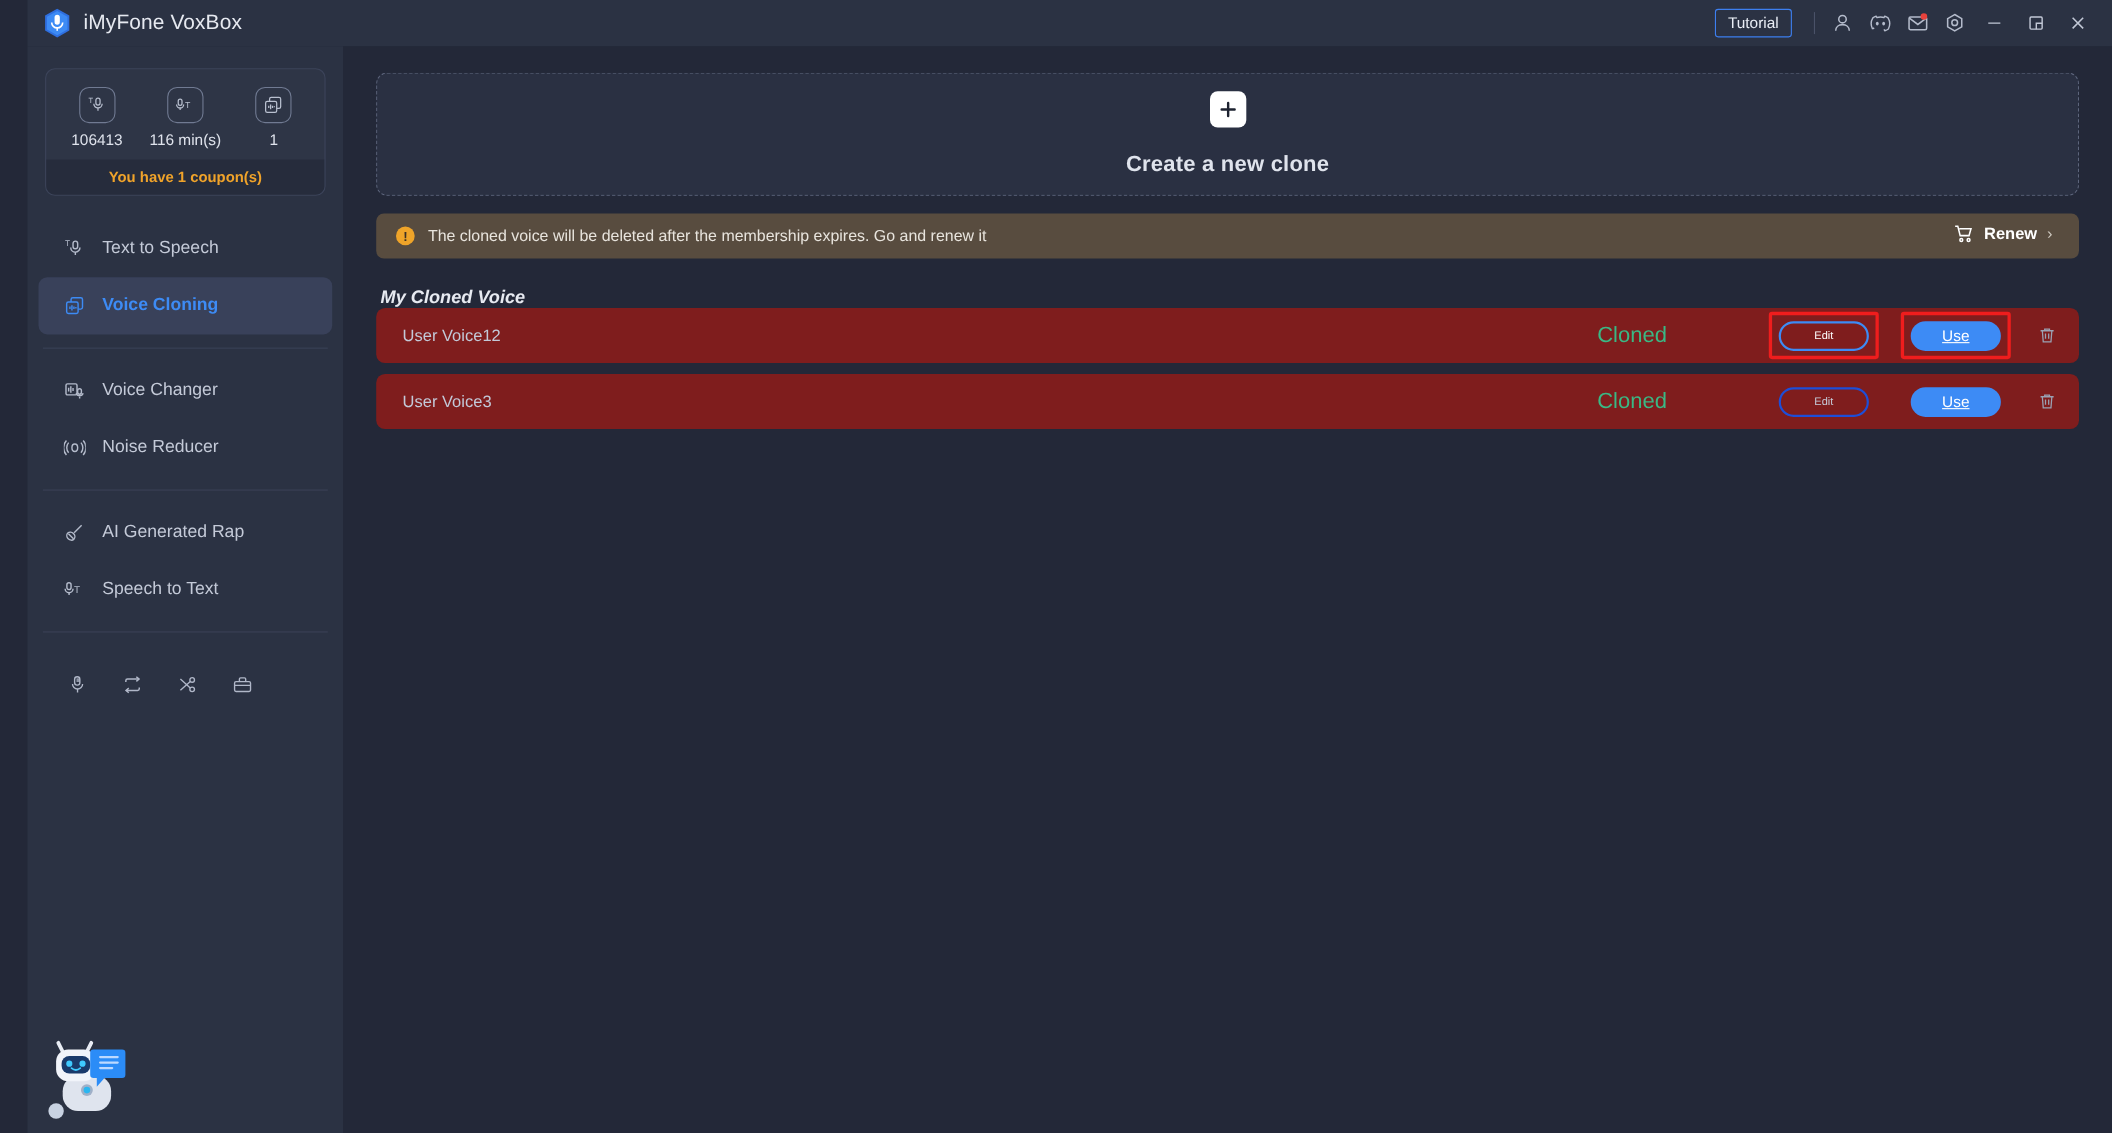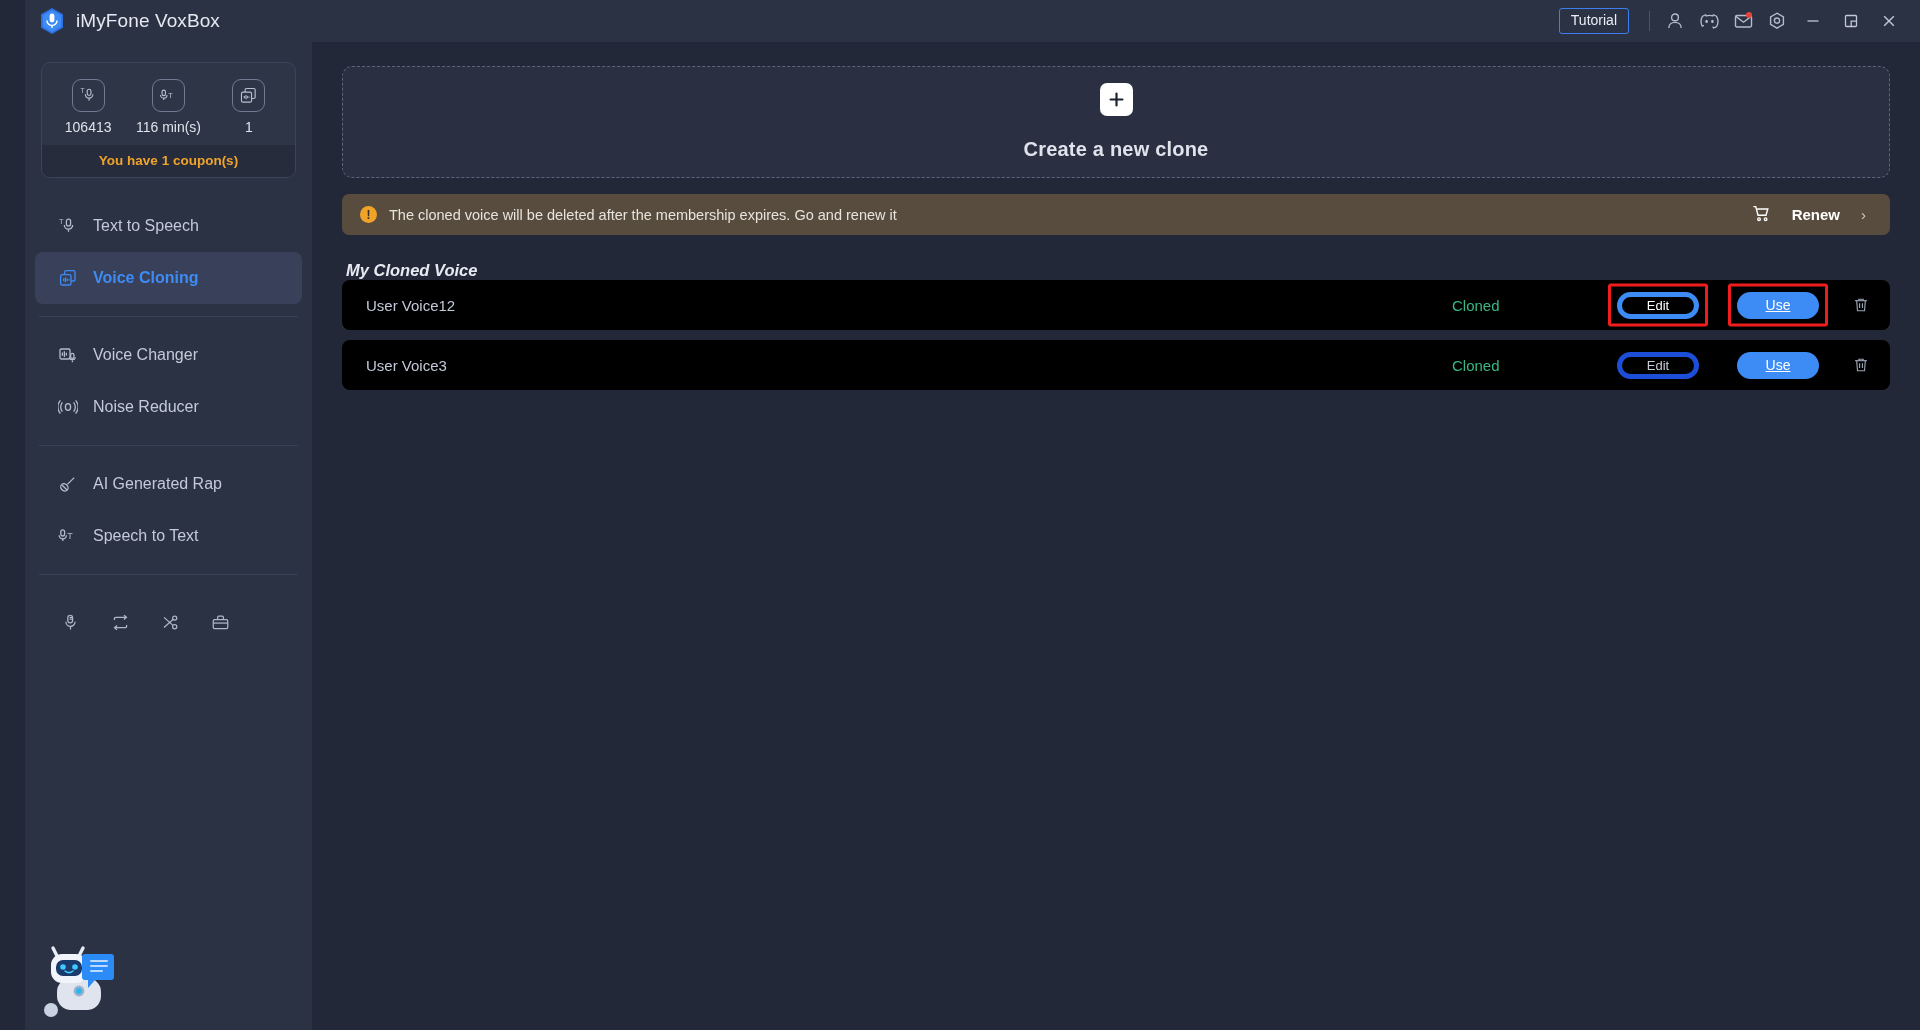--- a/index.html
+++ b/index.html
@@ -101,37 +101,37 @@
     display:flex; align-items:center; justify-content:space-between;
     padding:0 24px 0 18px;
   }
   .notice-left{ display:flex; align-items:center; gap:12px; }
   .warn-ico{
     width:17px; height:17px; border-radius:50%; background:#efa429;
     display:flex; align-items:center; justify-content:center;
     color:#3b3025; font-size:12px; font-weight:bold; flex:0 0 17px; line-height:1;
   }
   .notice-text{ color:#e8e4dd; font-size:14.5px; }
-  .renew{ display:flex; align-items:center; gap:21px; color:#ffffff; font-size:15px; font-weight:bold; cursor:pointer; }
+  .renew{ display:flex; align-items:flex-start; gap:9px; color:#ffffff; font-size:15px; font-weight:bold; cursor:pointer; }
   .renew .chev{ color:#cfc9c0; font-size:15px; font-weight:normal; }
 
   .section-title{ margin:26px 0 0 4px; color:#e7eaf1; font-size:16.5px; font-weight:bold;font-style:italic; }
 
   .voice-row{
-    height:50px; background:#000000; border-radius:8px;
+    height:50px; background:#7f1d1d; border-radius:8px;
     display:flex; align-items:center; padding:0 14px 0 24px; margin-bottom:10px;
     position:relative;
   }
   .voice-name{ color:#c3c9d8; font-size:15px; flex:1; }
-  .voice-status{ color:#3ab884; font-size:15px; width:150px; }
+  .voice-status{ color:#3ab884; font-size:20px; width:150px; }
   .btn-wrap{ position:relative; display:flex; align-items:center; justify-content:center;
     width:112px; margin-right:8px; }
   .btn-edit{
-    width:82px; height:27px; border-radius:14px; border:5px solid #1d4ed8;
-    background:transparent; color:#c6ccda; font-size:13px; cursor:pointer;
+    width:82px; height:27px; border-radius:14px; border:2px solid #1d4ed8;
+    background:transparent; color:#c6ccda; font-size:10px; cursor:pointer;
     display:flex; align-items:center; justify-content:center;
   }
   .btn-edit.focused{ border-color:#3d8bf5; color:#ffffff; }
   .btn-use{
     width:82px; height:27px; border-radius:14px; border:none;
     background:#3d8bf5; color:#ffffff; font-size:14px; cursor:pointer;
     display:flex; align-items:center; justify-content:center;text-decoration:underline;
   }
   .annot{
     position:absolute; border:3px solid #ef1d1d; border-radius:3px;

